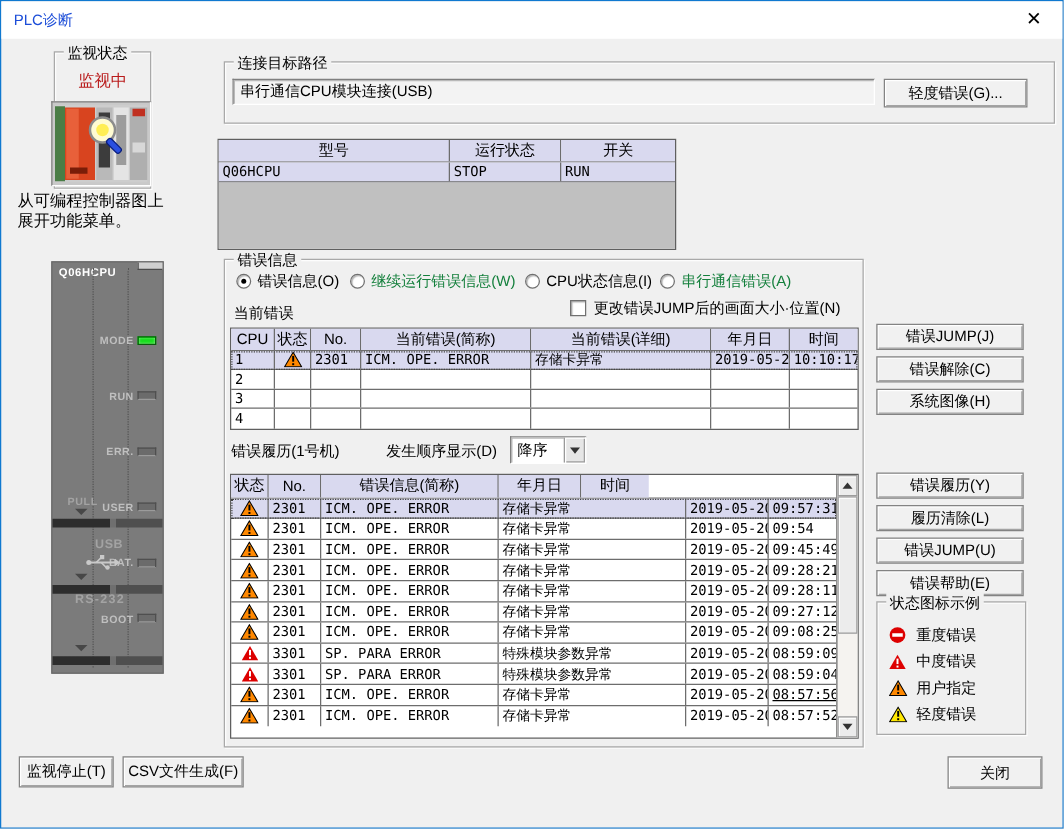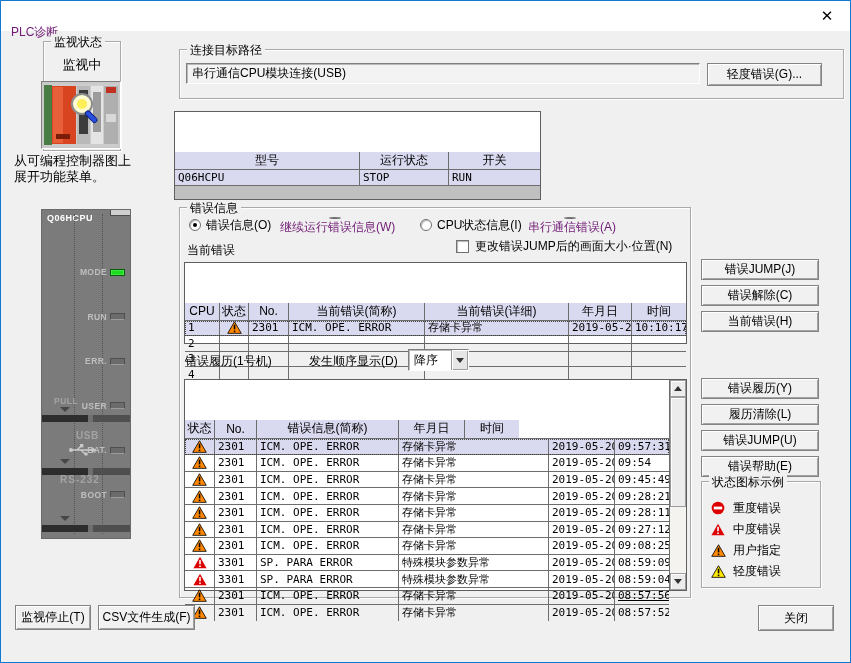--- a/index.html
+++ b/index.html
@@ -1,30 +1,30 @@
 <!DOCTYPE html>
 <html><head>
 <meta charset="utf-8">
 <style>
   html,body{margin:0;padding:0;background:#d8d8d8;}
   *{box-sizing:border-box;font-family:"Liberation Sans","DejaVu Sans",sans-serif;}
   .window{position:relative;width:851px;height:663px;background:#f0f0f0;border:1px solid #1079d0;overflow:hidden;}
   .titlebar{position:absolute;left:0;top:0;width:100%;height:30px;background:#ffffff;}
-  .titlebar .title{position:absolute;left:10px;top:16px;line-height:30px;font-size:12px;color:#701a75;}
+  .titlebar .title{position:absolute;left:10px;top:0;line-height:30px;font-size:12px;color:#1d4ed8;}
   .titlebar .close{position:absolute;right:8px;top:0;width:30px;height:30px;text-align:center;line-height:30px;font-size:15px;color:#000;cursor:default;}
 
   .groupbox{position:absolute;border:1px solid #a9a9a9;box-shadow:1px 1px 0 #fdfdfd inset,1px 1px 0 #fdfdfd;}
   .grouplabel{position:absolute;top:-8px;left:7px;background:#f0f0f0;padding:0 3px;font-size:12px;color:#000;white-space:nowrap;}
 
   .btn{position:absolute;background:#f1f1f1;border:1px solid #838383;box-shadow:inset 1px 1px 0 #ffffff,inset -1px -1px 0 #a3a3a3;font-size:12px;color:#000;display:flex;align-items:center;justify-content:center;cursor:default;white-space:nowrap;}
 
   .sunkenfield{position:absolute;background:#f3f3f3;border:1px solid;border-color:#7f7f7f #ffffff #ffffff #7f7f7f;box-shadow:inset 1px 1px 0 #b9b9b9;font-size:12px;color:#000;display:flex;align-items:center;padding:0 5px;}
 
   
-  .monitor-status-text{position:absolute;left:0;top:14px;width:100%;text-align:center;font-size:13px;color:#000000;}
+  .monitor-status-text{position:absolute;left:0;top:14px;width:100%;text-align:center;font-size:13px;color:#b91c1c;}
   .thumb-frame{position:absolute;left:40px;top:80px;width:80px;height:68px;border:1px solid;border-color:#808080 #fff #fff #808080;background:#c9c9c9;padding:2px;}
   .hint{position:absolute;left:13px;top:152px;width:162px;font-size:13px;line-height:16px;color:#000;}
 
   
   .plc-unit{position:absolute;left:40px;top:208px;width:90px;height:330px;background:#7b7b7b;border:1px solid #6a6a6a;}
   .plc-notch{position:absolute;right:0;top:0;width:20px;height:6px;background:#cfcfcf;border-left:1px solid #4c4c4c;border-bottom:1px solid #4c4c4c;}
   .plc-model{position:absolute;left:5px;top:3px;font-size:9px;font-weight:bold;color:#fff;letter-spacing:.5px;}
   .plc-dots{position:absolute;top:4px;bottom:4px;width:0;border-left:1px dotted #545454;}
   .led-rows{position:absolute;left:0;top:24px;width:86px;}
   .led-row{display:flex;align-items:center;height:12.5px;margin-top:32px;}
@@ -32,34 +32,34 @@
   .led{width:15px;height:7px;background:#6b6b6b;border:1px solid #4f4f4f;border-bottom-color:#9b9b9b;}
   .led.on{background:#16dc1c;border-color:#0a5c0c;box-shadow:inset 0 0 2px #aaffaa;}
   .plc-small{position:absolute;font-size:8.5px;font-weight:bold;color:#a3a3a3;letter-spacing:.5px;}
   .plc-band{position:absolute;left:0;width:100%;height:7px;background:linear-gradient(90deg,#2d2d2d 0 52%,#6f6f6f 52% 58%,#4f4f4f 58% 100%);}
   .tri-down-sm{position:absolute;width:0;height:0;border-left:5px solid transparent;border-right:5px solid transparent;border-top:5px solid #474747;}
 
   
   .tbl{position:absolute;background:#fff;border:1px solid #5f5f5f;}
   .trow{display:flex;}
   .th,.td{border-right:1px solid #6d6d6d;overflow:hidden;white-space:nowrap;font-size:11px;color:#000;display:flex;align-items:center;}
-  .th{justify-content:center;background:#d9d9ef;font-size:12px;margin-top:40px;}
+  .th{justify-content:center;background:#d9d9ef;font-size:12px;}
   .th:last-child,.td:last-child{border-right:none;}
   .trow{border-bottom:1px solid #6d6d6d;}
   .trow:last-child{border-bottom:none;}
   .td{padding-left:3px;font-family:"DejaVu Sans Mono","Liberation Mono",monospace;font-size:11px;}
   .td.center{justify-content:center;padding-left:0;}
   .trow.sel{background:#d9d9ef;outline:1px dotted #444;outline-offset:-1px;}
   .grayfill{background:#c0c0c0;flex:1;}
 
   
   .radio-item{position:absolute;display:flex;align-items:center;height:16px;font-size:12px;color:#000;white-space:nowrap;}
   .radio-circle{width:12px;height:12px;border-radius:50%;background:#fff;border:1px solid #707070;box-shadow:inset 1px 1px 1px #b5b5b5;margin-right:5px;position:relative;}
   .radio-circle.sel::after{content:"";position:absolute;left:3px;top:3px;width:4px;height:4px;border-radius:50%;background:#000;}
-  .radio-item.disabled{color:#701a75;flex-direction:column;}
+  .radio-item.disabled{color:#15803d;}
   .checkbox-item{position:absolute;display:flex;align-items:center;height:16px;font-size:12px;color:#000;white-space:nowrap;}
   .checkbox-box{width:13px;height:13px;background:#fff;border:1px solid #707070;box-shadow:inset 1px 1px 1px #b5b5b5;margin-right:6px;}
 
   
   .combo{position:absolute;background:#fff;border:1px solid;border-color:#7f7f7f #fff #fff #7f7f7f;box-shadow:inset 1px 1px 0 #b9b9b9;display:flex;}
   .combo-text{flex:1;font-size:12px;padding:2px 0 0 5px;color:#000;}
   .combo-btn{width:17px;background:#e6e6e6;border-left:1px solid #9a9a9a;box-shadow:inset 1px 1px 0 #fff,inset -1px -1px 0 #9d9d9d;display:flex;align-items:center;justify-content:center;}
   .tri-down{width:0;height:0;border-left:4px solid transparent;border-right:4px solid transparent;border-top:5px solid #333;}
   .tri-up{width:0;height:0;border-left:4px solid transparent;border-right:4px solid transparent;border-bottom:5px solid #333;}
 
@@ -449,21 +449,21 @@
         </div>
       <div class="sb-thumb"></div>
       <div class="sb-btn" style="bottom:0;">
           <span class="tri-down"></span>
         </div>
     </div>
   </div>
 
   <div class="btn" style="left:700px;top:258px;width:118px;height:21px;">错误JUMP(J)</div>
   <div class="btn" style="left:700px;top:284px;width:118px;height:21px;">错误解除(C)</div>
-  <div class="btn" style="left:700px;top:310px;width:118px;height:21px;">当前错误(H)</div>
+  <div class="btn" style="left:700px;top:310px;width:118px;height:21px;">系统图像(H)</div>
   <div class="btn" style="left:700px;top:377px;width:118px;height:21px;text-align:center;">错误履历(Y)</div>
   <div class="btn" style="left:700px;top:403px;width:118px;height:21px;">履历清除(L)</div>
   <div class="btn" style="left:700px;top:429px;width:118px;height:21px;">错误JUMP(U)</div>
   <div class="btn" style="left:700px;top:455px;width:118px;height:21px;">错误帮助(E)</div>
 
   <div class="groupbox" style="left:700px;top:480px;width:120px;height:107px;">
     <span class="grouplabel">状态图标示例</span>
     <div class="legend-item" style="left:8px;top:18px;">
       <span class="legend-icon">
           <svg width="14" height="14" viewBox="0 0 16 16">

